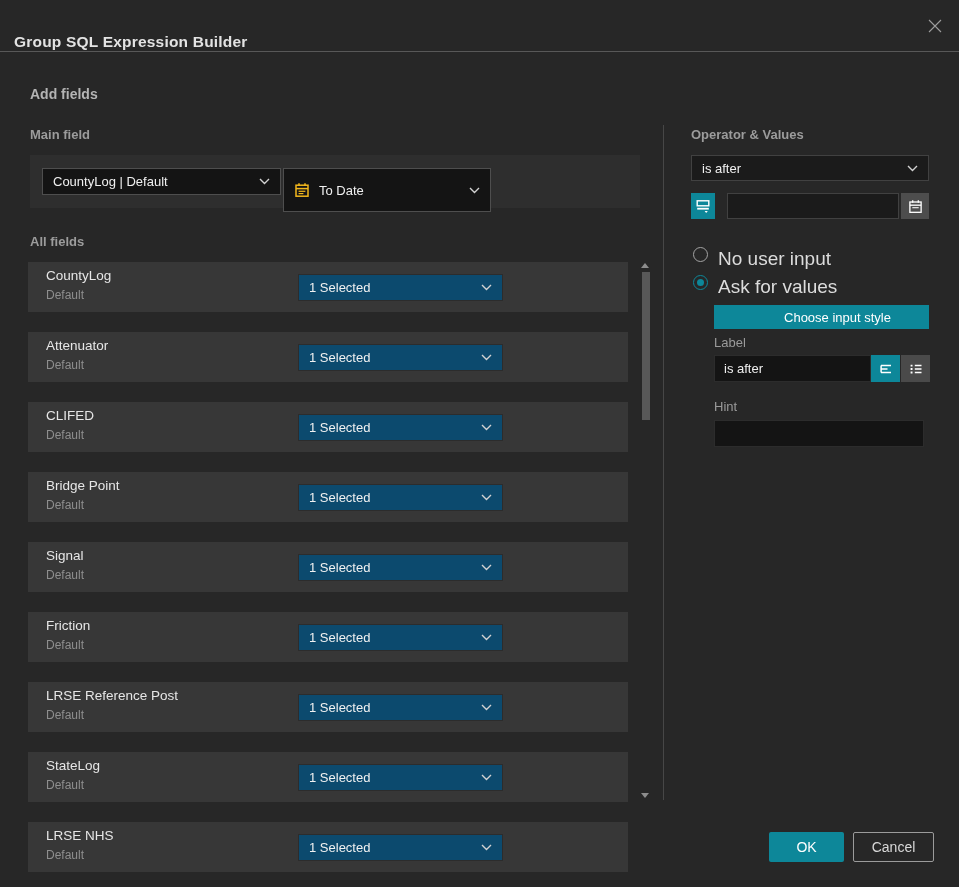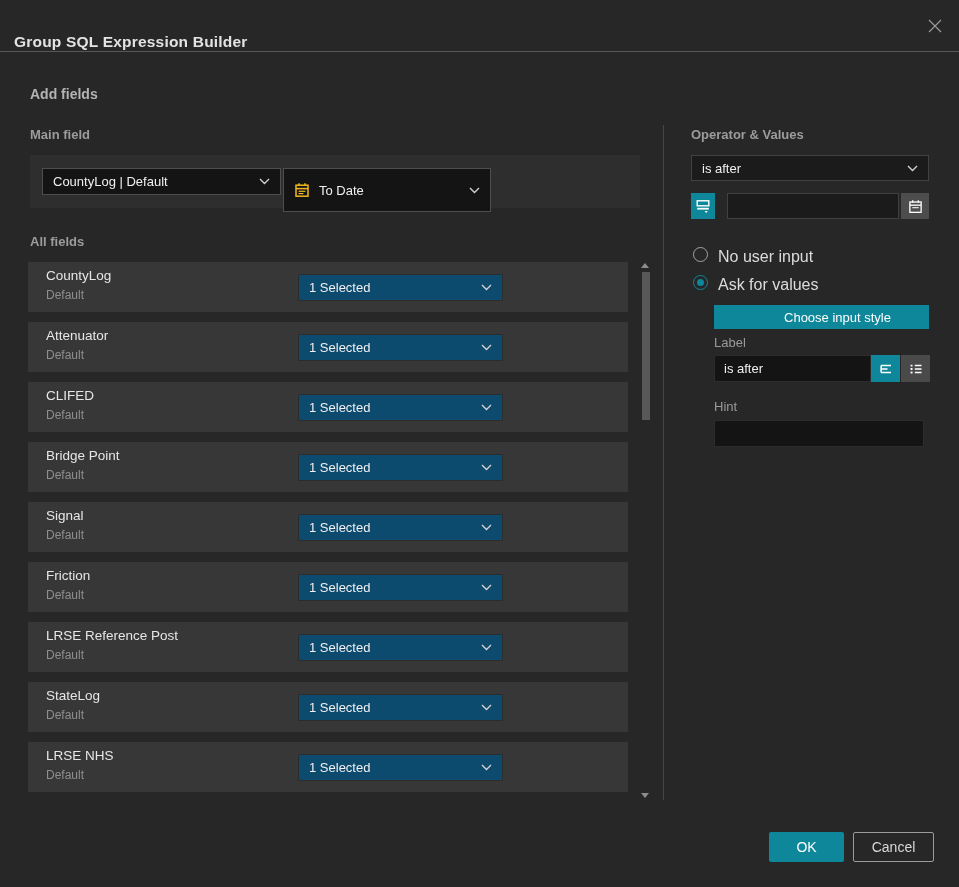--- a/index.html
+++ b/index.html
@@ -28,21 +28,21 @@
   
   .main-box{position:absolute;left:30px;top:155px;width:610px;height:53px;background:#2e2e2e;text-decoration:underline;}
   .select{position:absolute;display:flex;align-items:center;background:#141414;border:1px solid #4e4e4e;color:#f0f0f0;font-size:13px;padding:0 10px;cursor:pointer;}
   .select .sel-text{flex:1;white-space:nowrap;overflow:hidden;}
   .sel-main1{left:12px;top:13px;width:239px;height:27px;}
   .sel-main2{left:253px;top:13px;width:208px;height:44px;}
   .sel-main2 .cal{margin-right:9px;flex:0 0 auto;color:var(--calendar);}
 
   
   .list{position:absolute;left:28px;top:262px;width:600px;}
-  .row{position:relative;width:600px;height:50px;background:#373737;margin-bottom:10px;}
+  .row{position:relative;width:600px;height:50px;background:#373737;margin-bottom:20px;}
   .row-name{position:absolute;left:18px;top:6px;font-size:13.5px;color:#e6e6e6;}
   .row-sub{position:absolute;left:18px;top:26px;font-size:12px;color:#8f8f8f;}
   .row-sel{left:270px;top:12px;width:205px;height:27px;border:1px solid #2c2c2c;background:#0c4a6e;}
 
   
   .sb-up{position:absolute;left:641px;top:263px;width:0;height:0;border-left:4px solid transparent;border-right:4px solid transparent;border-bottom:5px solid #8d8d8d;cursor:pointer;}
   .sb-thumb{position:absolute;left:642px;top:272px;width:8px;height:148px;background:#585858;cursor:pointer;}
   .sb-down{position:absolute;left:641px;top:793px;width:0;height:0;border-left:4px solid transparent;border-right:4px solid transparent;border-top:5px solid #8d8d8d;cursor:pointer;}
 
   
@@ -53,21 +53,21 @@
   .uniq-btn{position:absolute;left:691px;top:193px;width:24px;height:26px;background:var(--accent);border:none;display:flex;align-items:center;justify-content:center;cursor:pointer;padding:0;}
   .tinput{position:absolute;background:#141414;border:1px solid #2c2c2c;color:#efefef;font-size:13px;font-family:"Liberation Sans",sans-serif;padding:0 9px;outline:none;}
   .value-input{left:727px;top:193px;width:172px;height:26px;background:#1b1b1b;border:1px solid #414141;}
   .cal-btn{position:absolute;left:901px;top:193px;width:28px;height:26px;background:#4d4d4d;border:none;display:flex;align-items:center;justify-content:center;cursor:pointer;padding:0;}
 
   .radio{position:absolute;width:15px;height:15px;border-radius:50%;border:1.5px solid #a3a3a3;cursor:pointer;}
   .radio.checked{border-color:var(--accent);}
   .radio.checked::after{content:"";position:absolute;left:2.5px;top:2.5px;width:7px;height:7px;border-radius:50%;background:var(--accent);}
   .radio1{left:693px;top:247px;}
   .radio2{left:693px;top:275px;}
-  .radio-lbl{position:absolute;font-size:16px;color:#dcdcdc;cursor:pointer;}
+  .radio-lbl{position:absolute;font-size:19px;color:#dcdcdc;cursor:pointer;}
   .radio1-lbl{left:718px;top:248px;}
   .radio2-lbl{left:718px;top:276px;}
 
   .choose-btn{position:absolute;left:714px;top:305px;width:215px;height:24px;background:var(--accent);border:none;color:#fff;font-size:13px;font-family:"Liberation Sans",sans-serif;cursor:pointer;padding-left:38px;}
 
   .label-input{left:714px;top:355px;width:157px;height:27px;}
   .style-btn{position:absolute;top:355px;width:29px;height:27px;border:none;display:flex;align-items:center;justify-content:center;cursor:pointer;padding:0;}
   .style-single{left:871px;background:var(--accent);}
   .style-list{left:901px;background:#4a4a4a;}
   .hint-input{left:714px;top:420px;width:210px;height:27px;}

